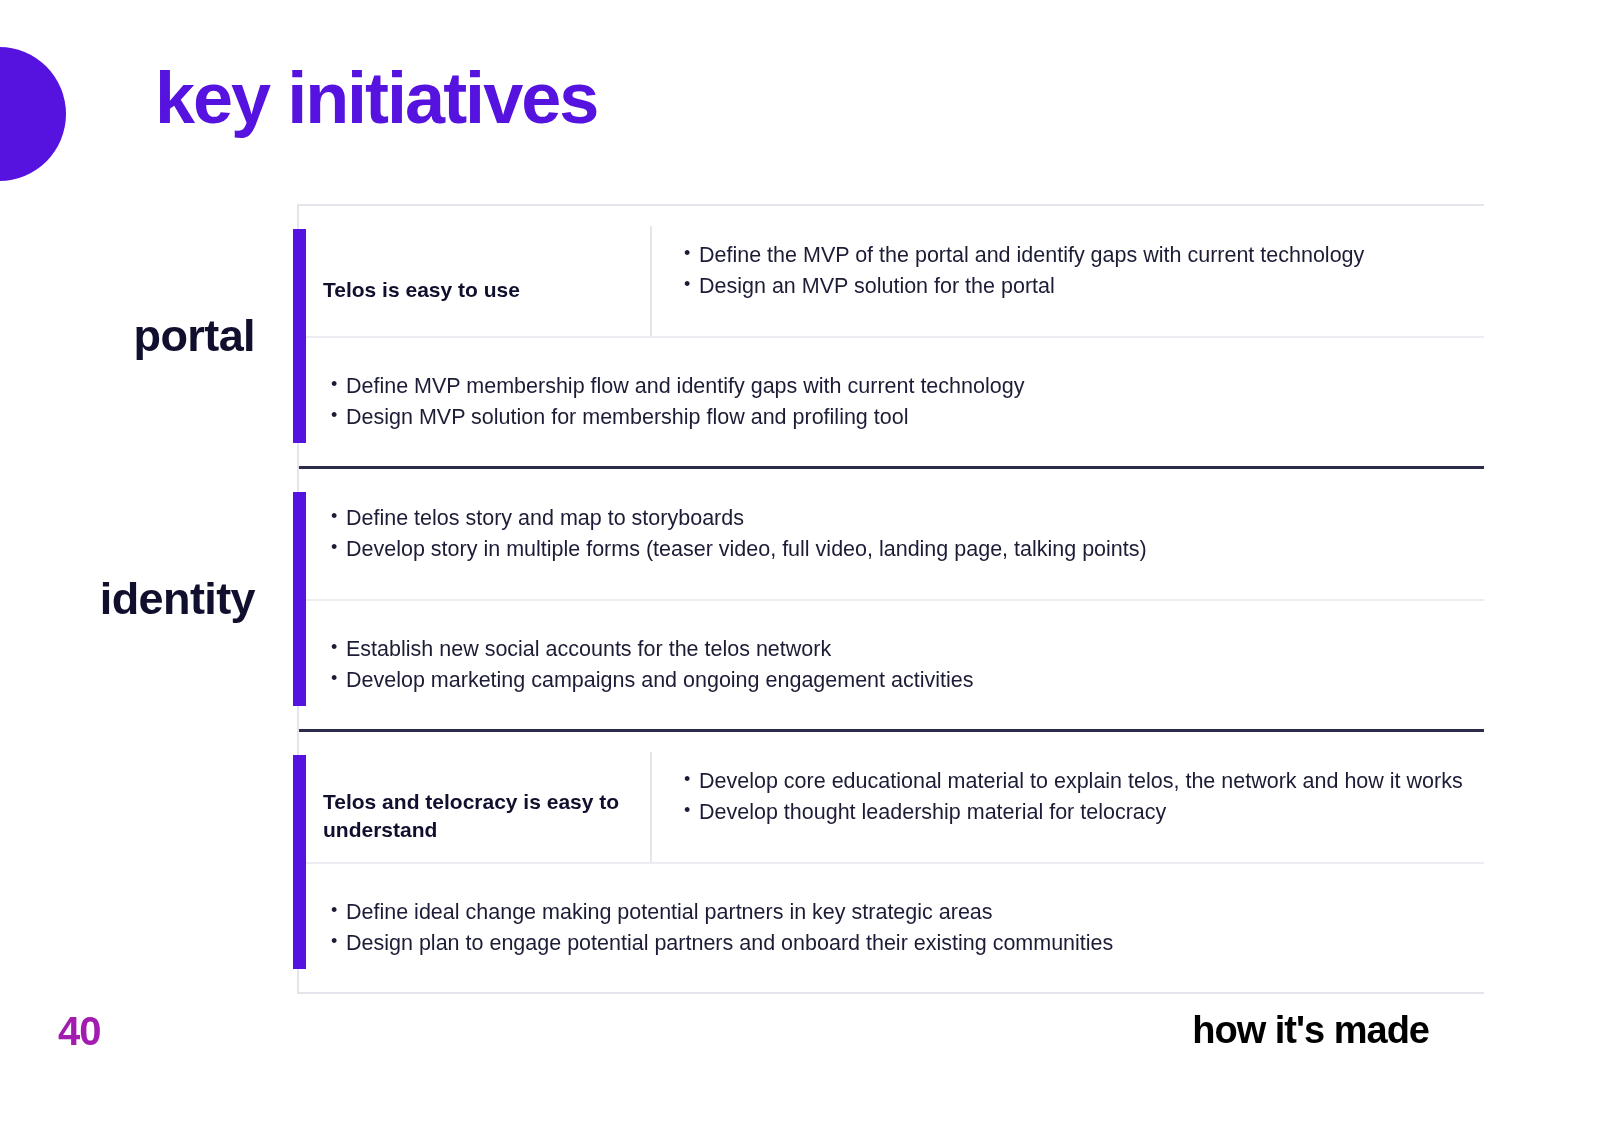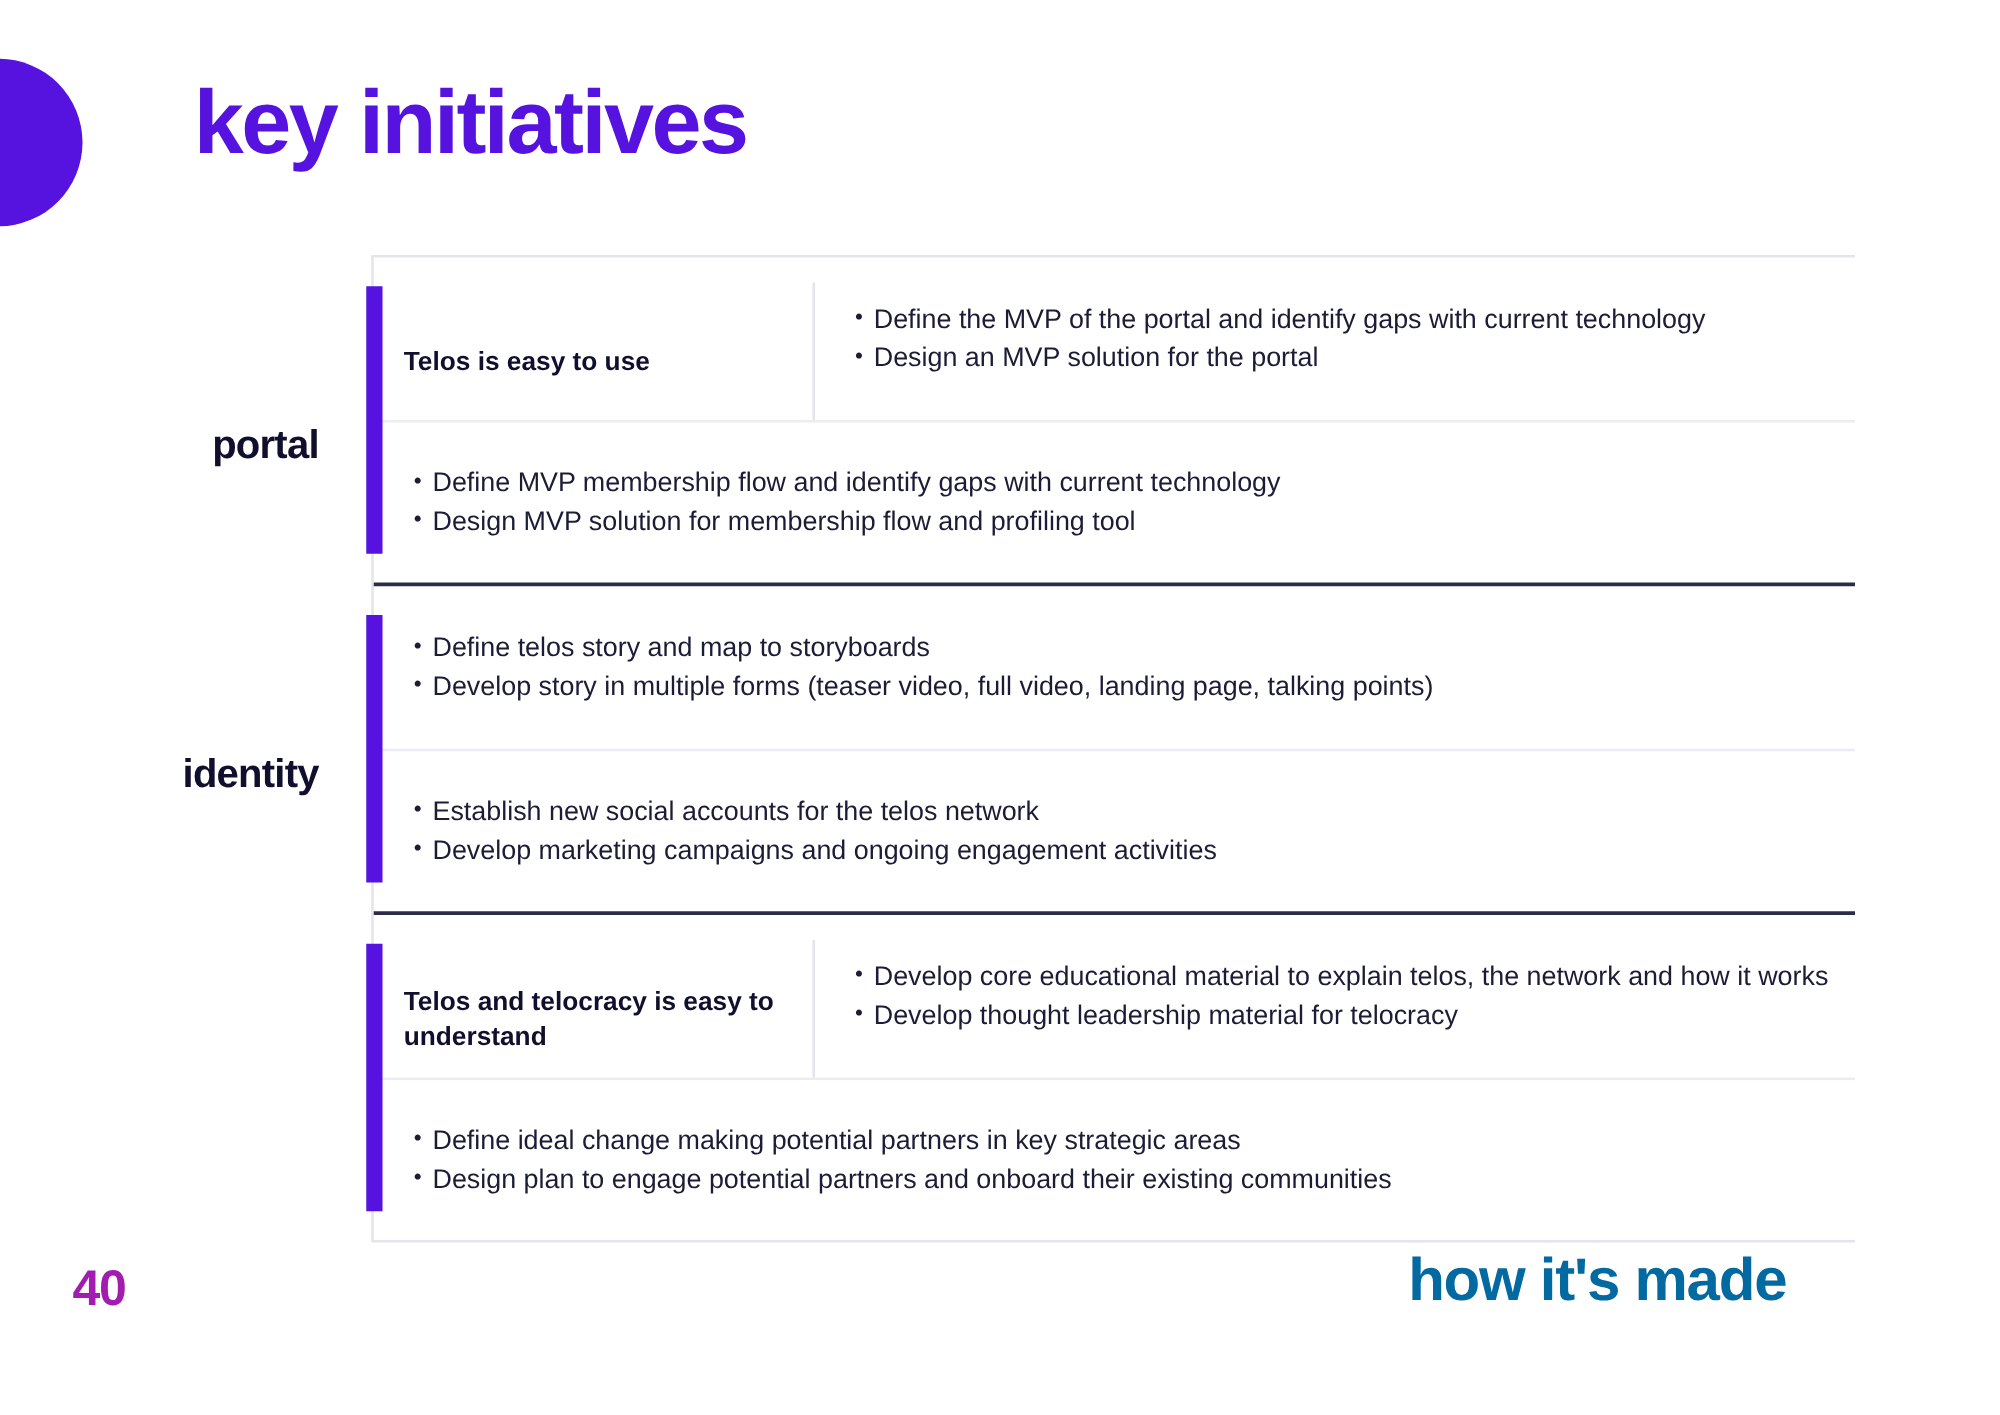--- a/index.html
+++ b/index.html
@@ -73,26 +73,25 @@
     background: #5613e0;
     z-index: 3;
   }
 
   
   .group-label {
     position: absolute;
     right: calc(100% + 44px);
     top: 50%;
     transform: translateY(-50%);
-    font-size: 32px;
+    font-size: 45px;
     font-weight: 700;
     letter-spacing: -0.6px;
     color: #10102e;
     white-space: nowrap;
-    margin-top: 20px;
   }
 
   .row {
     display: flex;
     align-items: center;
     min-height: 130px;
     box-sizing: border-box;
   }
   .row + .row {
     border-top: 2px solid #ececf2;
@@ -146,24 +145,24 @@
     bottom: 78px;
     font-size: 40px;
     font-weight: 700;
     letter-spacing: -1px;
     color: #a21caf;
   }
   .footer-caption {
     position: absolute;
     right: 55px;
     bottom: 80px;
-    font-size: 48px;
+    font-size: 38px;
     font-weight: 700;
     letter-spacing: -1px;
-    color: #0369a1;
+    color: #000000;
     white-space: nowrap;
   }
 </style>
 </head>
 <body>
 
 <div class="slide">
 
   <div class="corner-circle"></div>
 

